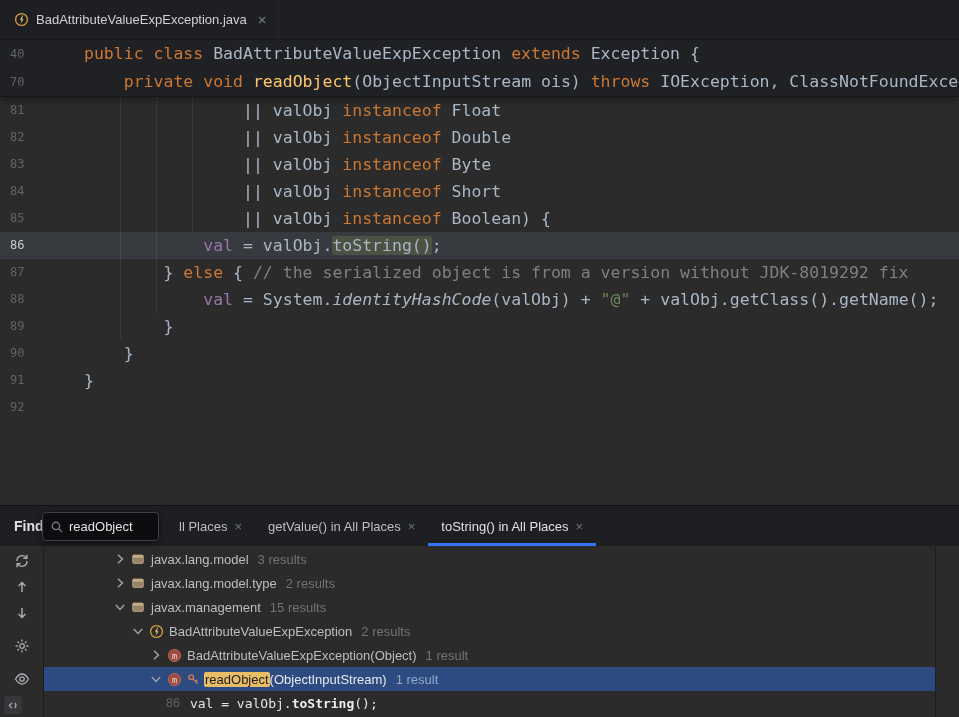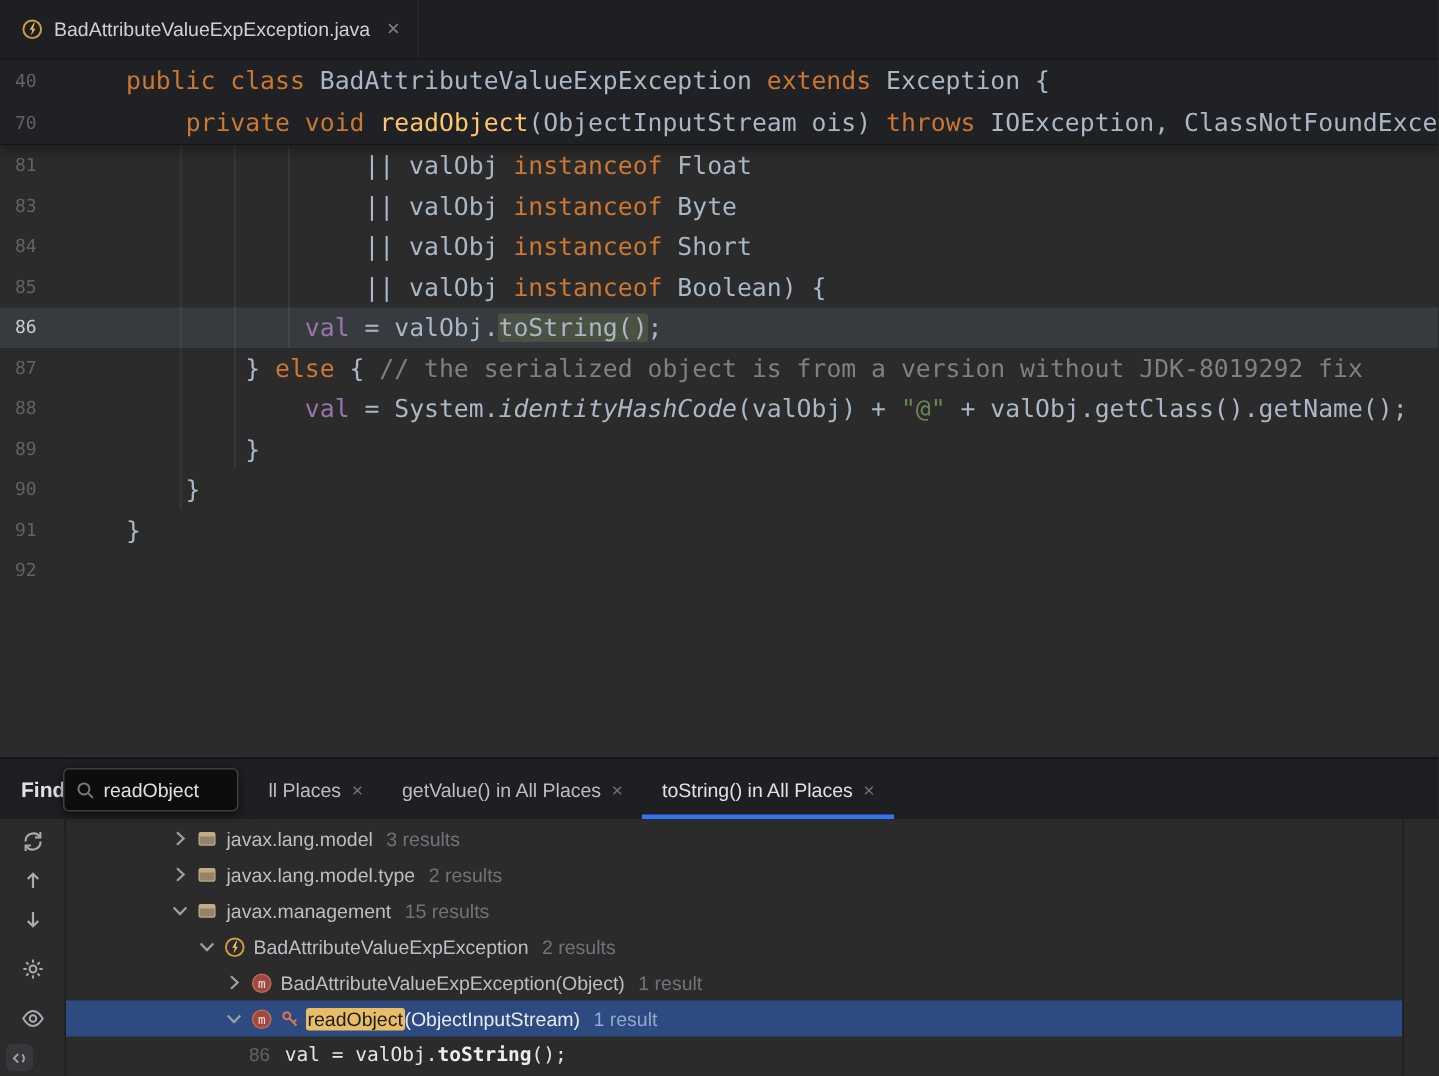--- a/index.html
+++ b/index.html
@@ -100,20 +100,21 @@
 <div class="editor">
   <div class="sticky" id="sticky">
       <div class="cl"><span class="ln">40</span><span class="codetext"><span class="sg-k">public</span><span class="sg-t"> </span><span class="sg-k">class</span><span class="sg-t"> BadAttributeValueExpException </span><span class="sg-k">extends</span><span class="sg-t"> Exception {</span></span></div>
       <div class="cl"><span class="ln">70</span><span class="codetext"><span class="sg-t">    </span><span class="sg-k">private</span><span class="sg-t"> </span><span class="sg-k">void</span><span class="sg-t"> </span><span class="sg-m">readObject</span><span class="sg-t">(ObjectInputStream ois) </span><span class="sg-k">throws</span><span class="sg-t"> IOException, ClassNotFoundExce</span></span></div>
     </div>
   <div class="lines" id="lines">
     <div class="guide" style="left:120px;top:0;height:243px"></div>
     <div class="guide" style="left:156px;top:0;height:216px"></div>
     <div class="guide" style="left:192px;top:0;height:135px"></div>
   <div class="cl"><span class="ln">81</span><span class="codetext"><span class="sg-t">                || valObj </span><span class="sg-k">instanceof</span><span class="sg-t"> Float</span></span></div>
+      <div class="cl"><span class="ln">82</span><span class="codetext"><span class="sg-t">                || valObj </span><span class="sg-k">instanceof</span><span class="sg-t"> Double</span></span></div>
       <div class="cl"><span class="ln">83</span><span class="codetext"><span class="sg-t">                || valObj </span><span class="sg-k">instanceof</span><span class="sg-t"> Byte</span></span></div>
       <div class="cl"><span class="ln">84</span><span class="codetext"><span class="sg-t">                || valObj </span><span class="sg-k">instanceof</span><span class="sg-t"> Short</span></span></div>
       <div class="cl"><span class="ln">85</span><span class="codetext"><span class="sg-t">                || valObj </span><span class="sg-k">instanceof</span><span class="sg-t"> Boolean) {</span></span></div>
       <div class="cl cur"><span class="ln">86</span><span class="codetext"><span class="sg-t">            </span><span class="sg-f">val</span><span class="sg-t"> = valObj.</span><span class="sg-h">toString()</span><span class="sg-t">;</span></span></div>
       <div class="cl"><span class="ln">87</span><span class="codetext"><span class="sg-t">        } </span><span class="sg-k">else</span><span class="sg-t"> { </span><span class="sg-c">// the serialized object is from a version without JDK-8019292 fix</span></span></div>
       <div class="cl"><span class="ln">88</span><span class="codetext"><span class="sg-t">            </span><span class="sg-f">val</span><span class="sg-t"> = System.</span><span class="sg-i">identityHashCode</span><span class="sg-t">(valObj) + </span><span class="sg-s">"@"</span><span class="sg-t"> + valObj.getClass().getName();</span></span></div>
       <div class="cl"><span class="ln">89</span><span class="codetext"><span class="sg-t">        }</span></span></div>
       <div class="cl"><span class="ln">90</span><span class="codetext"><span class="sg-t">    }</span></span></div>
       <div class="cl"><span class="ln">91</span><span class="codetext"><span class="sg-t">}</span></span></div>
       <div class="cl"><span class="ln">92</span><span class="codetext"></span></div>

